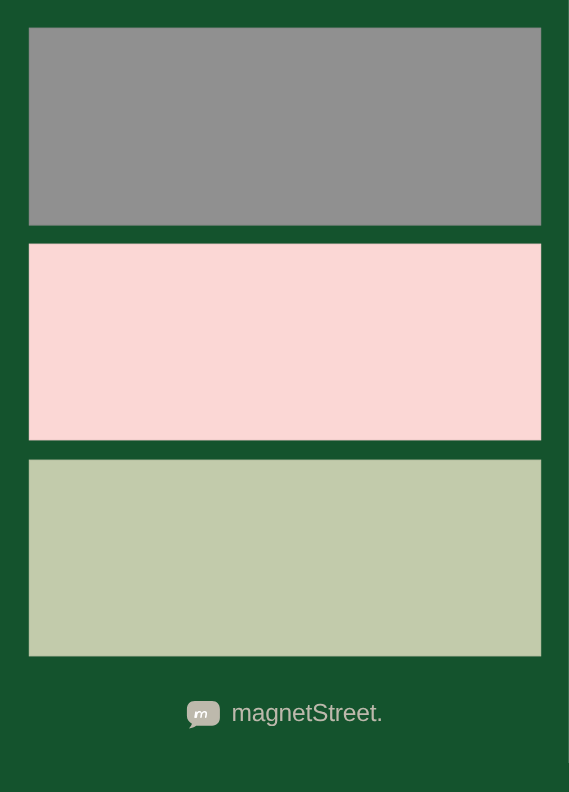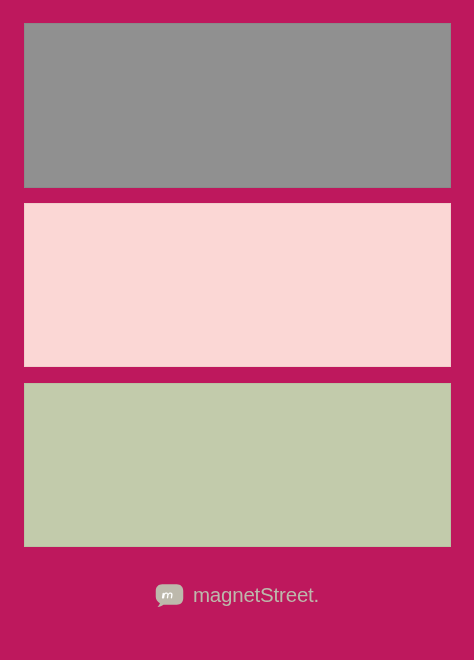--- a/index.html
+++ b/index.html
@@ -68,21 +68,21 @@
     letter-spacing: -0.2px;
     color: #bdb9ac;
     line-height: 1;
     white-space: nowrap;
     user-select: none;
   }
 </style>
 </head>
 <body style="background-color: rgb(255, 255, 255);">
 
-<div id="palette-page" style="background-color: #be185d;">
+<div id="palette-page" style="background-color: #14532d;">
 
   <div id="swatch-list">
 
     <div class="swatch swatch-1" style="background-color: rgb(144, 144, 144);"></div>
 
     <div class="swatch swatch-2" style="background-color: rgb(251, 215, 213);"></div>
 
     <div class="swatch swatch-3" style="background-color: rgb(194, 203, 171);"></div>
 
   </div>

